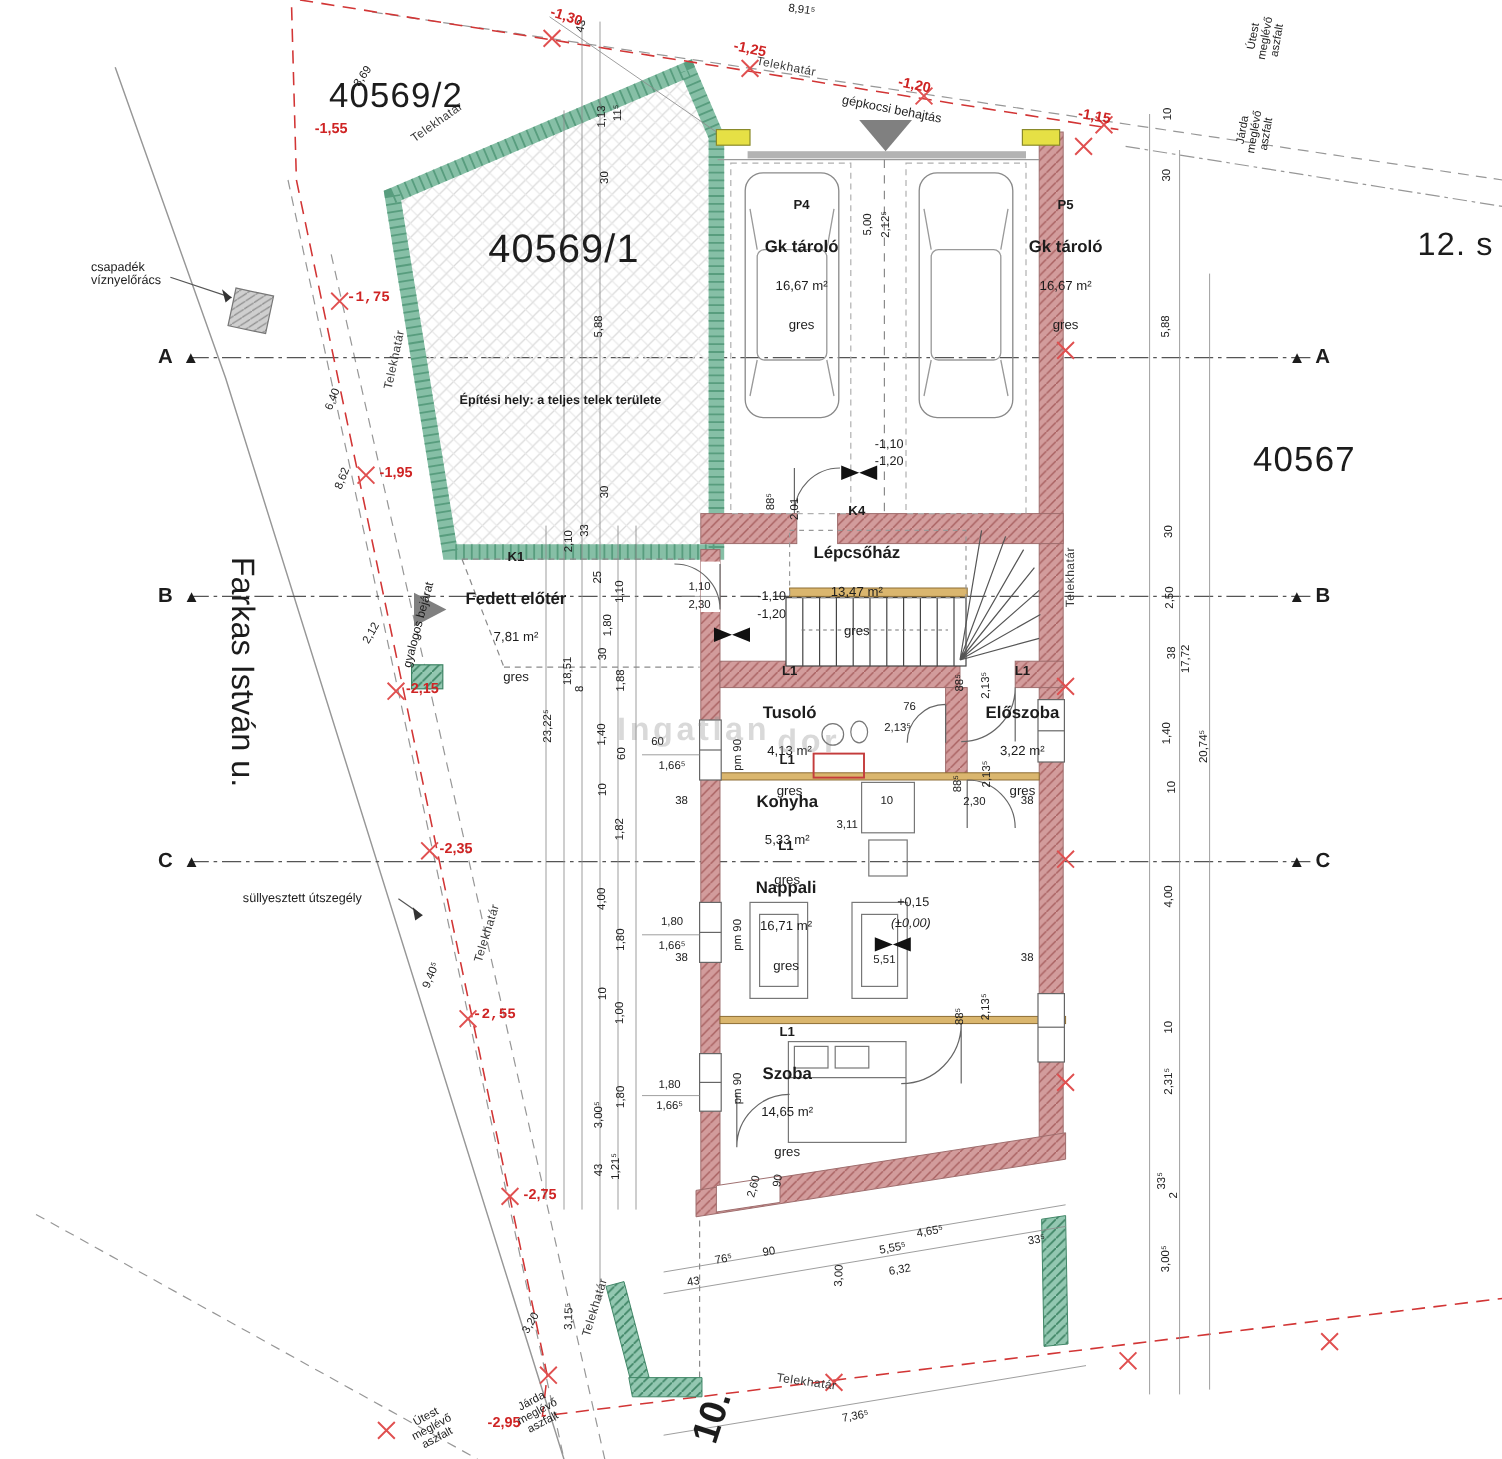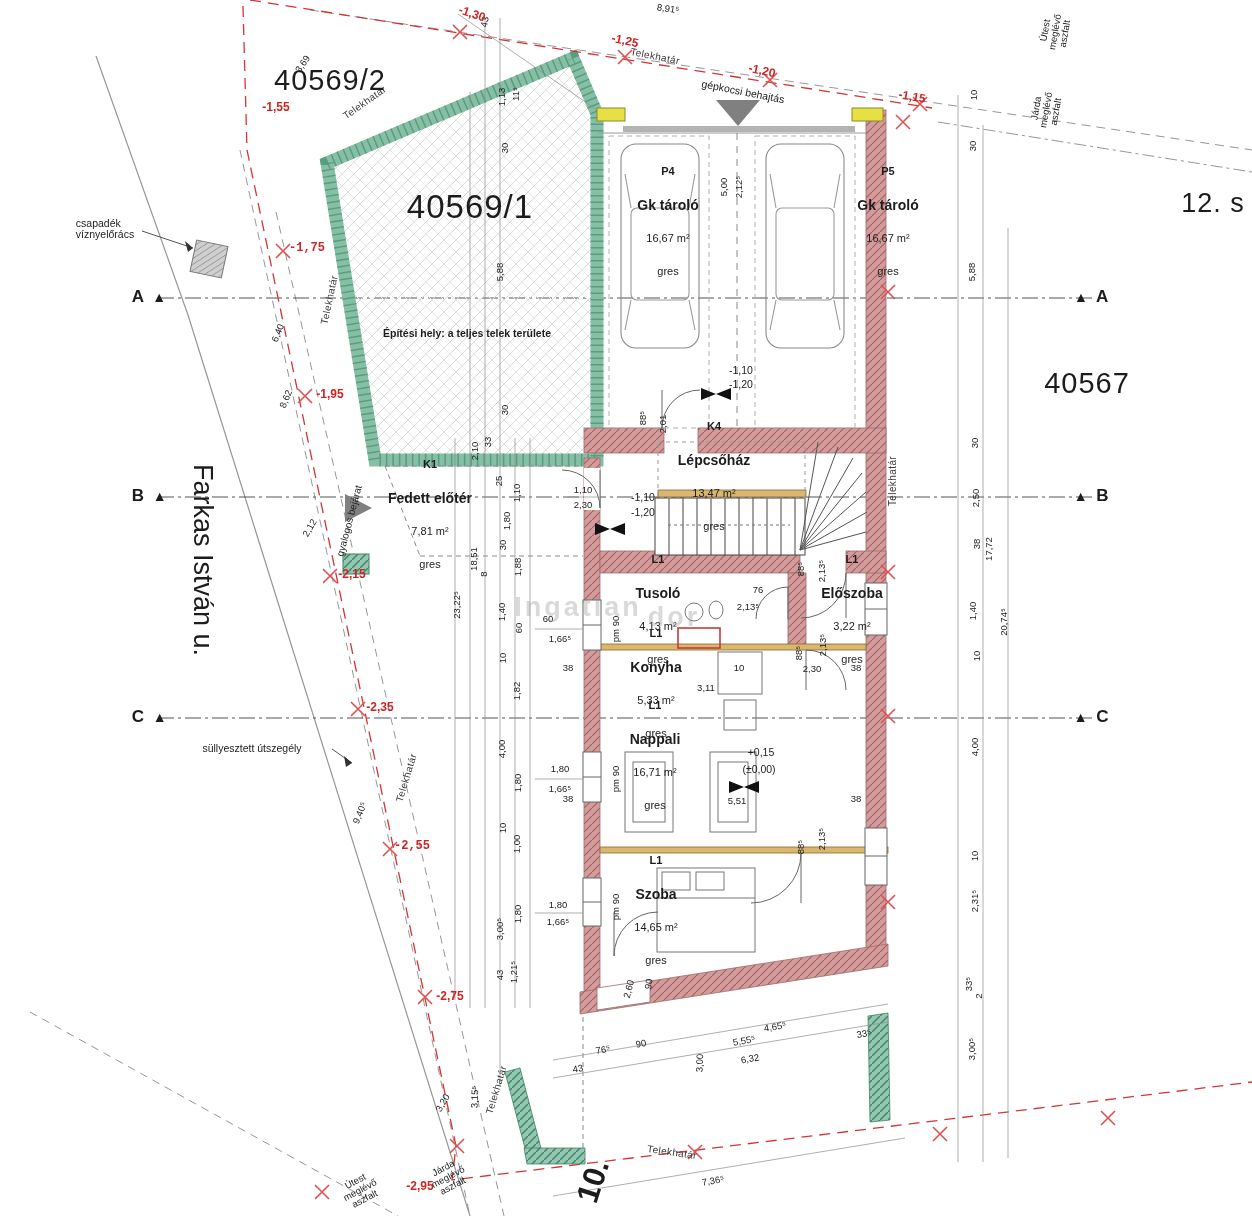--- a/index.html
+++ b/index.html
@@ -346,21 +346,21 @@
       <span class="lbl red" style="left: 420px; top: 1186px; transform: translate(-50%, -50%);">-2,95</span>
     </div>
 
   <div>
 
   <span class="lbl elev" style="left: 741px; top: 371px; transform: translate(-50%, -50%);">-1,10</span>
       <span class="lbl elev" style="left: 741px; top: 385px; transform: translate(-50%, -50%);">-1,20</span>
       <span class="lbl elev" style="left: 643px; top: 498px; transform: translate(-50%, -50%);">-1,10</span>
       <span class="lbl elev" style="left: 643px; top: 513px; transform: translate(-50%, -50%);">-1,20</span>
       <span class="lbl elev" style="left: 761px; top: 753px; transform: translate(-50%, -50%);">+0,15</span>
-      <span class="lbl elev" style="left: 759px; top: 770px; transform: translate(-50%, -50%);">(±0,00)</span>
+      <span class="lbl elev" style="left: 759px; top: 770px; transform: translate(-50%, -50%); font-style: italic;">(±0,00)</span>
     </div>
 
   <div>
 
   <span class="lbl bound" style="left: 365px; top: 103px; transform: translate(-50%, -50%) rotate(-35deg);">Telekhatár</span>
       <span class="lbl bound" style="left: 655px; top: 57px; transform: translate(-50%, -50%) rotate(11deg);">Telekhatár</span>
       <span class="lbl bound" style="left: 330px; top: 300px; transform: translate(-50%, -50%) rotate(-78deg);">Telekhatár</span>
       <span class="lbl bound" style="left: 893px; top: 481px; transform: translate(-50%, -50%) rotate(-90deg);">Telekhatár</span>
       <span class="lbl bound" style="left: 407px; top: 778px; transform: translate(-50%, -50%) rotate(-73deg);">Telekhatár</span>
       <span class="lbl bound" style="left: 497px; top: 1090px; transform: translate(-50%, -50%) rotate(-73deg);">Telekhatár</span>

